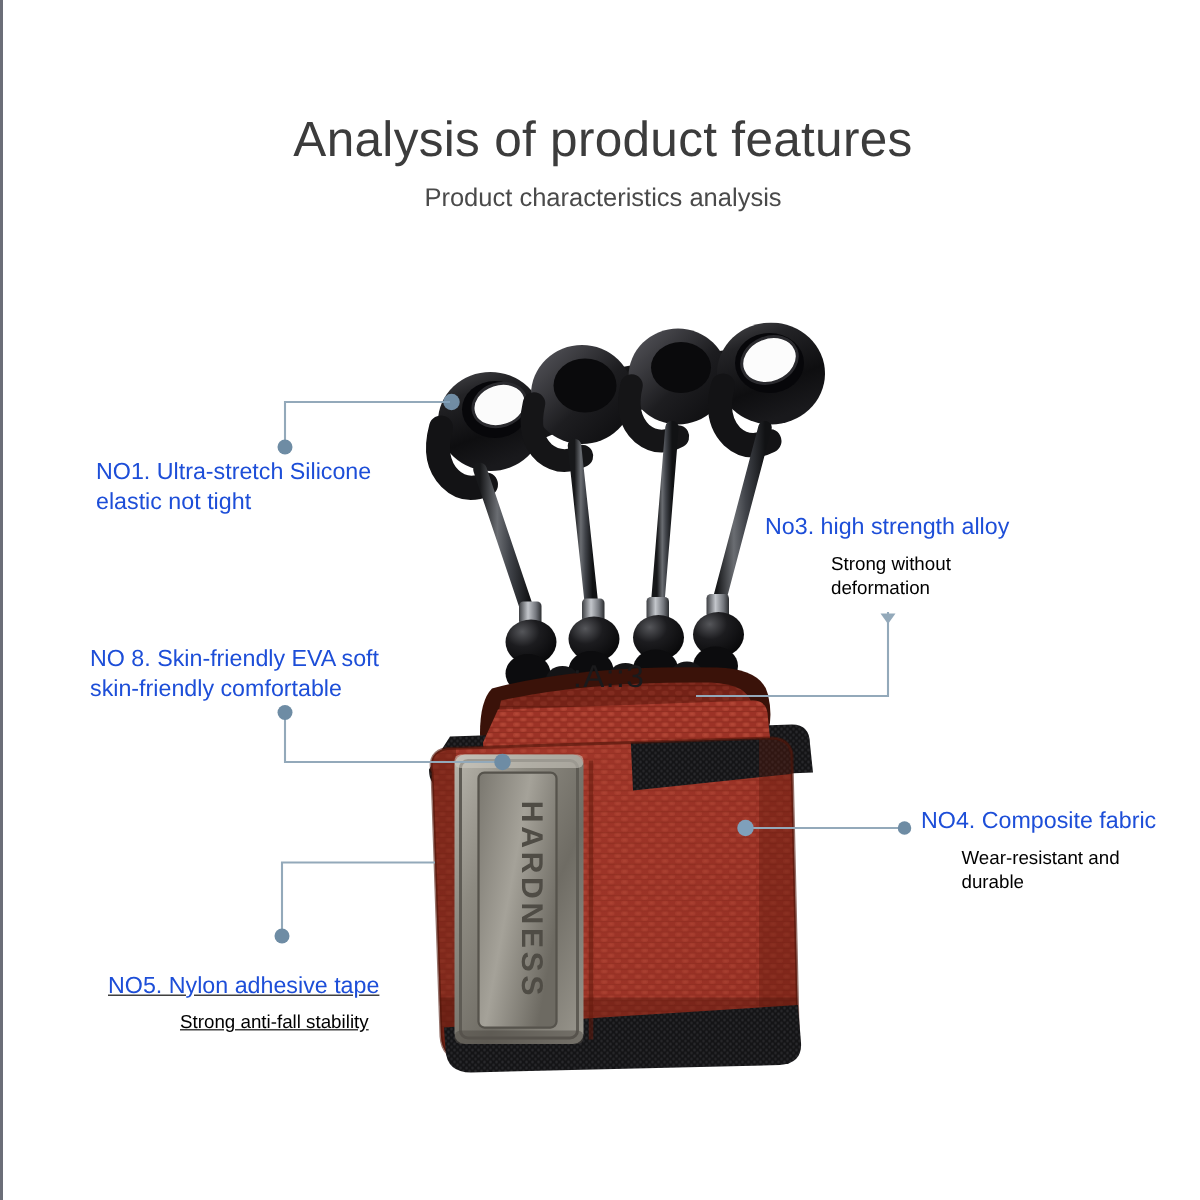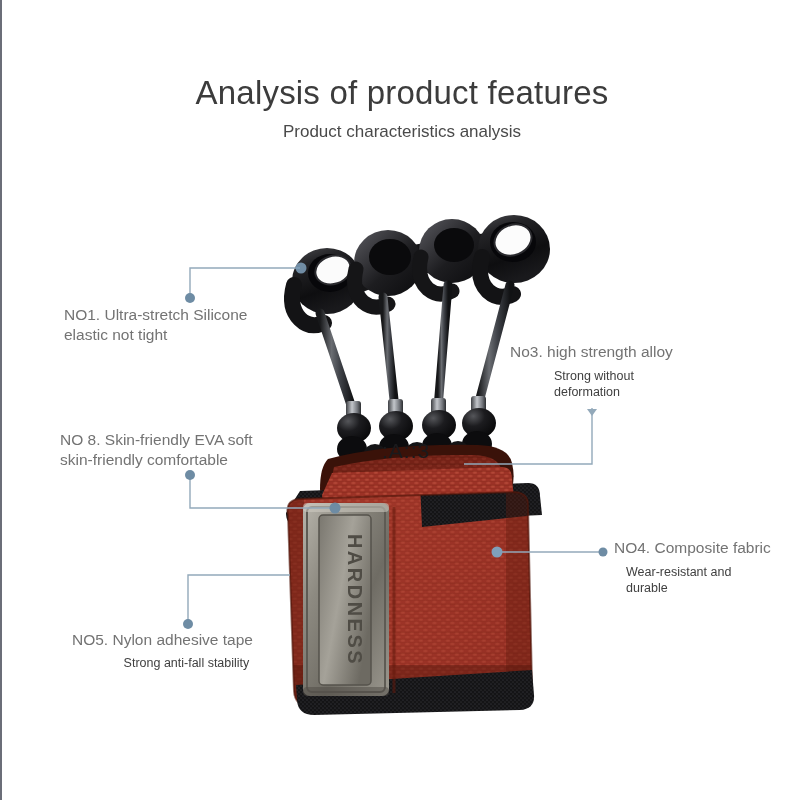--- a/index.html
+++ b/index.html
@@ -26,35 +26,35 @@
   .subtitle {
     position:absolute; top:122px; left:0; width:800px;
     text-align:center;
     font-size:17px; font-weight:400;
     color:#4a4a4a;
   }
 
   
   .callout { position:absolute; }
   .callout .head {
-    font-size:15.5px; font-weight:400; color:#737373; line-height:20px;
+    font-size:15.5px; font-weight:400; color:#1d4ed8; line-height:20px;
     white-space:pre-line;
   }
   .callout .sub {
-    font-size:12.5px; font-weight:400; color:#404040; line-height:16px;
+    font-size:12.5px; font-weight:400; color:#000000; line-height:16px;
     white-space:pre-line;
   }
 
   #callout-1 { left:62px;  top:305px; }
   #callout-2 { left:58px;  top:430px; }
   #callout-3 { left:508px; top:342px; }
   #callout-3 .sub { margin-top:6px; margin-left:44px; }
   #callout-4 { left:612px; top:538px; }
-  #callout-4 .sub { margin-top:6px; margin-left:12px; }
-  #callout-5 { left:70px;  top:630px; text-align:center; }
+  #callout-4 .sub { margin-top:6px; margin-left:27px; }
+  #callout-5 { left:70px;  top:648px; text-align:left;text-decoration:underline; }
   #callout-5 .sub { margin-top:5px; margin-left:48px; }
 
   
   #leaders { position:absolute; left:0; top:0; width:800px; height:800px; }
 
   
   #product { position:absolute; left:268px; top:215px; width:300px; height:510px; }
 </style>
 </head>
 <body>

